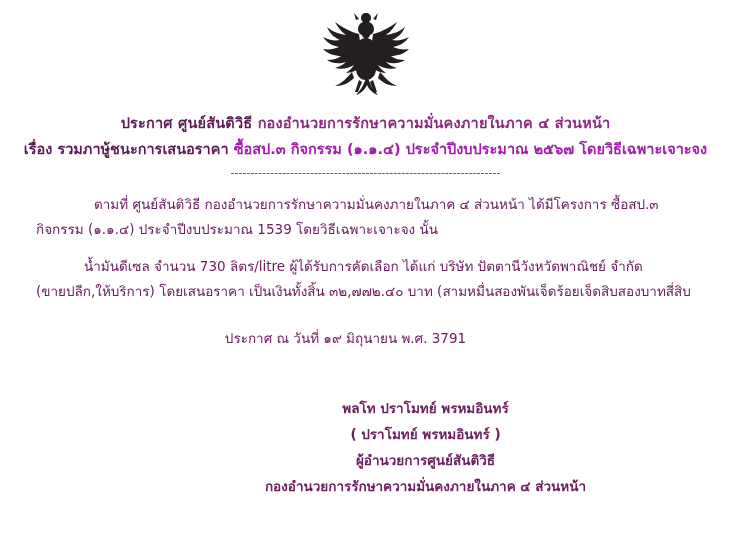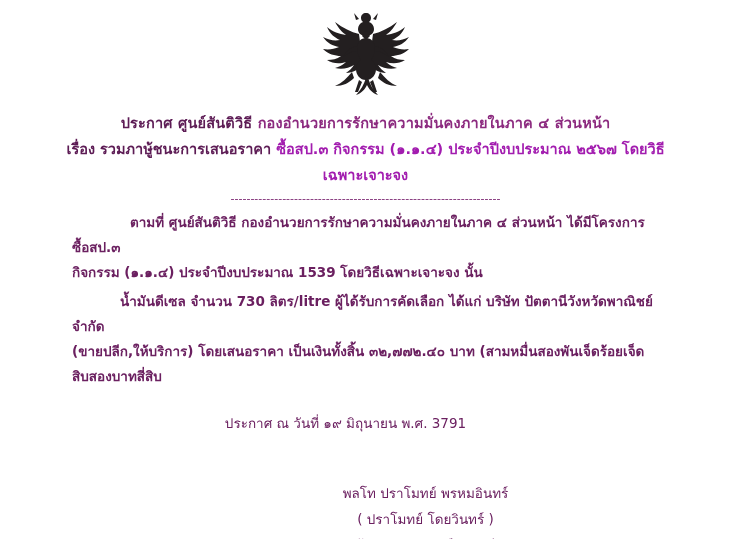--- a/index.html
+++ b/index.html
@@ -12,21 +12,21 @@
     background: #ffffff;
     font-family: "DejaVu Sans", "Liberation Sans", sans-serif;
     color: #6b2060;
     overflow: hidden;
   }
   .page {
     position: relative;
     width: 731px;
     height: 539px;
     box-sizing: border-box;
-    padding: 0 60px;
+    padding: 0 16px;
   }
   .emblem {
     width: 100%;
     display: flex;
     justify-content: center;
     align-items: flex-start;
     padding-top: 10px;
     height: 98px;
   }
   .emblem svg {
@@ -67,23 +67,22 @@
     white-space: nowrap;
   }
   .body-text {
     font-size: 13.5px;
     line-height: 25px;
     color: #6b2060;
     text-align: left;
     margin: 0 8px;
   }
   .para {
-    margin: 4px;
+    margin: 12px;
     padding: 0;
-    font-weight: bold;
   }
   .indent {
     display: inline-block;
     width: 58px;
   }
   .indent-sm {
     display: inline-block;
     width: 48px;
   }
   .announce-date {
@@ -97,20 +96,21 @@
   .signature {
     margin-top: 44px;
     text-align: center;
     font-size: 13.5px;
     line-height: 26px;
     color: #6b2060;
     padding-left: 120px;
   }
   .sig-line {
     display: block;
+    font-weight: bold;
   }
 </style>
 </head>
 <body>
 
 <div class="page">
 
   <div class="emblem">
     <svg width="118" height="92" viewBox="0 0 118 92" aria-hidden="true">
       <g fill="#231f20">
@@ -155,18 +155,18 @@
     <p class="para">
       <span class="indent-sm"></span><span>น้ำมันดีเซล จำนวน 730 ลิตร/litre ผู้ได้รับการคัดเลือก ได้แก่ บริษัท ปัตตานีวังหวัดพาณิชย์ จำกัด</span><br>
       <span>(ขายปลีก,ให้บริการ) โดยเสนอราคา เป็นเงินทั้งสิ้น ๓๒,๗๗๒.๔๐ บาท (สามหมื่นสองพันเจ็ดร้อยเจ็ดสิบสองบาทสี่สิบ</span><br>
     </p>
   </div>
 
   <div class="announce-date">ประกาศ ณ วันที่  ๑๙ มิถุนายน พ.ศ. 3791</div>
 
   <div class="signature">
     <span class="sig-line">พลโท  ปราโมทย์ พรหมอินทร์</span>
-    <span class="sig-line">( ปราโมทย์  โดยวินทร์ )</span>
+    <span class="sig-line">( ปราโมทย์  พรหมอินทร์ )</span>
     <span class="sig-line">ผู้อำนวยการศูนย์สันติวิธี</span>
     <span class="sig-line">กองอำนวยการรักษาความมั่นคงภายในภาค ๔ ส่วนหน้า</span>
   </div>
 
 </div>
 
 </body></html>

